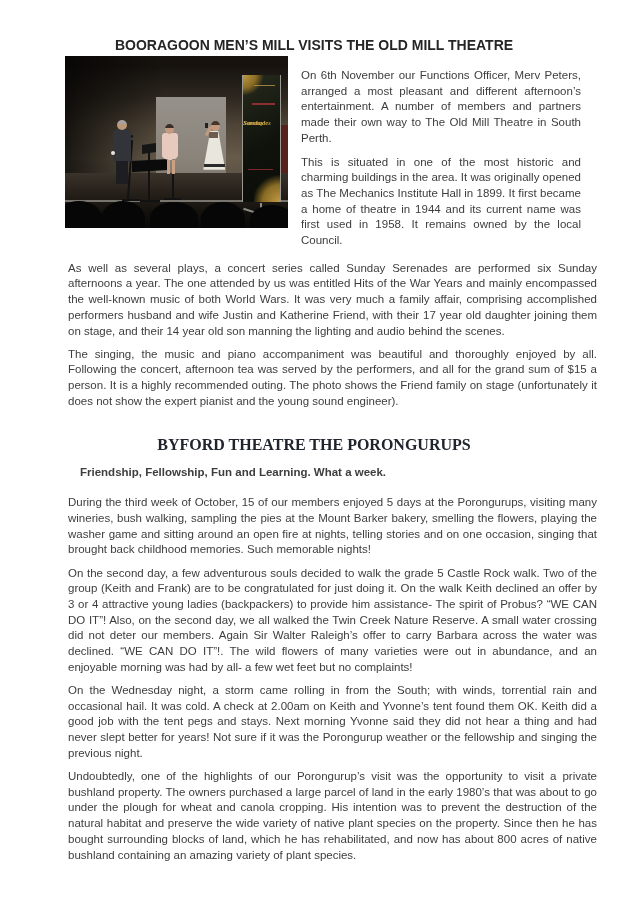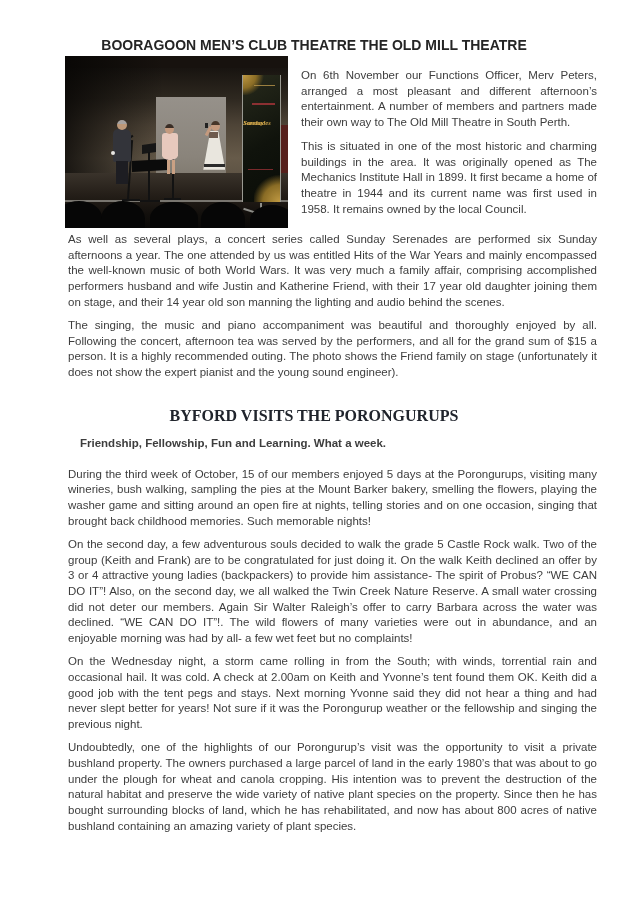--- a/index.html
+++ b/index.html
@@ -9,21 +9,21 @@
         padding:37px 31px 0 68px;background:#fff;}
   h1.a1-title{margin:0 0 3px -37px;text-align:center;
         font-size:14px;line-height:16px;font-weight:bold;color:#252525;
         font-family:"Liberation Sans",sans-serif;}
   h2.a2-title{margin:26px 0 11px -37px;text-align:center;
         font-size:16px;line-height:18px;font-weight:bold;color:#20242c;
         font-family:"Liberation Serif",serif;}
   p{margin:0 0 7.5px 0;font-size:11.5px;line-height:15.7px;
         text-align:justify;}
   p.subtitle{font-weight:bold;margin-bottom:15px;text-align:left;padding-left:12px;}
-  .row{display:flex;gap:13px;margin:0 0 4px -3px;}
+  .row{display:flex;gap:13px;margin:0 16px 4px -3px;}
   .col{flex:1;padding-top:12px;min-width:0;}
   .col p{margin-bottom:8px;}
 
   
   .photo{position:relative;flex:none;width:223px;height:172px;
          background:#17120e;overflow:hidden;}
   .photo *{position:absolute;}
   .curtain{left:0;top:7%;width:100%;height:64%;
      background:linear-gradient(180deg,#181410 0%,#2e2820 28%,#4e4437 52%,#675b4a 82%,#5d5244 100%);}
   .curtain-shade{left:0;top:0;width:55%;height:74%;
@@ -91,21 +91,21 @@
   .head2{left:16%;bottom:-9px;width:44px;height:36px;background:#060606;border-radius:50% 50% 12% 12%;}
   .head3{left:38%;bottom:-6px;width:48px;height:32px;background:#060606;border-radius:50% 50% 12% 12%;}
   .head4{left:61%;bottom:-9px;width:44px;height:35px;background:#060606;border-radius:50% 50% 12% 12%;}
   .head5{left:83%;bottom:-7px;width:44px;height:30px;background:#060606;border-radius:50% 50% 12% 12%;}
 </style>
 </head>
 <body>
 
 <div class="page">
 
-  <h1 class="a1-title">BOORAGOON MEN’S CLUB THEATRE THE OLD MILL THEATRE</h1>
+  <h1 class="a1-title">BOORAGOON MEN’S MILL VISITS THE OLD MILL THEATRE</h1>
 
   <div class="row">
 
     <div class="photo">
       <div class="curtain"></div>
       <div class="curtain-shade"></div>
       <div class="screen"></div>
       <div class="curtain-red"></div>
       <div class="floor"></div>
       <div class="stage-edge"></div>
@@ -162,21 +162,21 @@
 
     <div class="col">
       <p>On 6th November our Functions Officer, Merv Peters, arranged a most pleasant and different afternoon’s entertainment. A number of members and partners made their own way to The Old Mill Theatre in South Perth.</p>
       <p>This is situated in one of the most historic and charming buildings in the area. It was originally opened as The Mechanics Institute Hall in 1899. It first became a home of theatre in 1944 and its current name was first used in 1958.  It remains owned by the local Council.</p>
     </div>
   </div>
 
   <p>As well as several plays, a concert series called Sunday Serenades are performed six Sunday afternoons a year.  The one attended by us was entitled Hits of the War Years and mainly encompassed the well-known music of both World Wars. It was very much a family affair, comprising accomplished performers husband and wife Justin and Katherine Friend, with their 17 year old daughter joining them on stage, and their 14 year old son manning the lighting and audio behind the scenes.</p>
   <p>The singing, the music and piano accompaniment was beautiful and thoroughly enjoyed by all. Following the concert, afternoon tea was served by the performers, and all for the grand sum of $15 a person.  It is a highly recommended outing. The photo shows the Friend family on stage (unfortunately it does not show the expert pianist and the young sound engineer).</p>
 
-  <h2 class="a2-title">BYFORD VISITS THE PORONGURUPS</h2>
+  <h2 class="a2-title">BYFORD THEATRE THE PORONGURUPS</h2>
   <p class="subtitle">Friendship, Fellowship, Fun and Learning.  What a week.</p>
 
   <p>During the third week of October, 15 of our members enjoyed 5 days at the Porongurups, visiting many wineries, bush walking, sampling the pies at the Mount Barker bakery, smelling the flowers, playing the washer game and sitting around an open fire at nights, telling stories and on one occasion, singing that brought back childhood memories. Such memorable nights!</p>
   <p>On the second day, a few adventurous souls decided to walk the grade 5 Castle Rock walk. Two of the group (Keith and Frank) are to be congratulated for just doing it. On the walk Keith declined an offer by 3 or 4 attractive young ladies (backpackers) to provide him assistance- The spirit of Probus?  “WE CAN DO IT”!  Also, on the second day, we all walked the Twin Creek Nature Reserve. A small water crossing did not deter our members. Again Sir Walter Raleigh’s offer to carry Barbara across the water was declined. “WE CAN DO IT”!. The wild flowers of many varieties were out in abundance, and an enjoyable morning was had by all- a few wet feet but no complaints!</p>
   <p>On the Wednesday night, a storm came rolling in from the South;  with winds, torrential rain and occasional hail. It was cold. A check at 2.00am on Keith and Yvonne’s tent found them OK.  Keith did a good job with the tent pegs and stays. Next morning Yvonne said they did not hear a thing and had never slept better for years!   Not sure if it was the Porongurup weather or the fellowship and singing the previous night.</p>
   <p>Undoubtedly, one of the highlights of our Porongurup’s visit was the opportunity to visit a private bushland property. The owners purchased a large parcel of land in the early 1980’s that was about to go under the plough for wheat and canola cropping. His intention was to prevent the destruction of the natural habitat and preserve the wide variety of native plant species on the property. Since then he has bought surrounding blocks of land, which he has rehabilitated, and now has about 800 acres of native bushland containing an amazing variety of plant species.</p>
 
 </div>
 
 </body></html>

